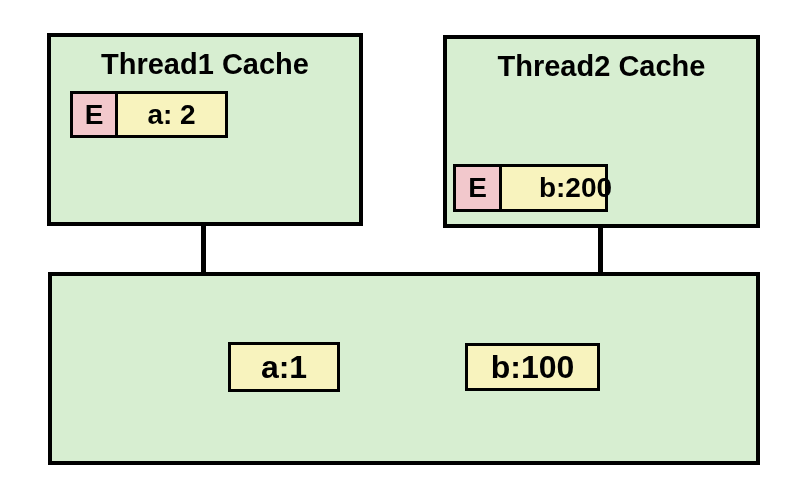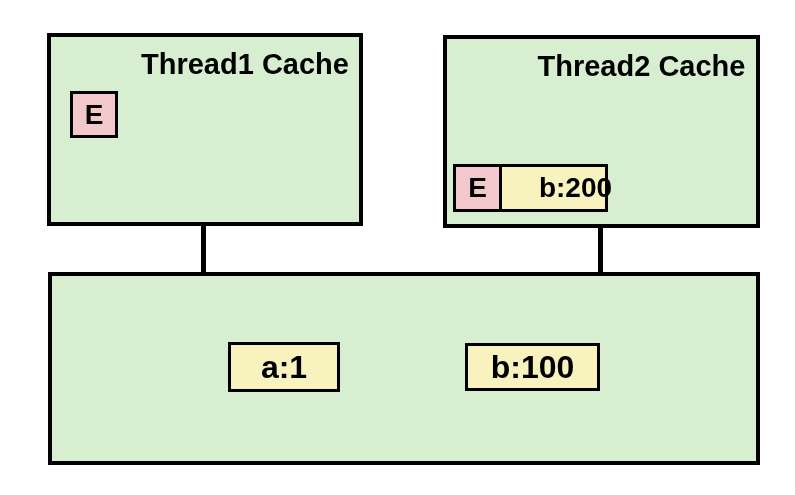--- a/index.html
+++ b/index.html
@@ -29,21 +29,21 @@
     position: absolute;
     left: 0;
     width: 100%;
     text-align: center;
     font-weight: 700;
     font-size: 29px;
     line-height: 1;
     letter-spacing: 0px;
   }
   .box-thread1 .box-title,
-  .box-thread2 .box-title { top: 13px; padding-left: 40px; }
+  .box-thread2 .box-title { top: 13px; }
   .box-memory  .box-title { top: 12px; }
 
   .cache-line {
     position: absolute;
     display: flex;
   }
   .line-thread1 { left: 19px; top: 54px;  height: 47px; }
   .line-thread2 { left: 6px;  top: 125px; height: 48px; }
 
   .state-cell {
@@ -103,20 +103,21 @@
 
 <div class="stage">
 
   <div class="connector connector-1"></div>
   <div class="connector connector-2"></div>
 
   <div class="box box-thread1">
     <div class="box-title">Thread1 Cache</div>
     <div class="cache-line line-thread1">
       <div class="state-cell">E</div>
+      <div class="value-cell">a: 2</div>
     </div>
   </div>
 
   <div class="box box-thread2">
     <div class="box-title">Thread2 Cache</div>
     <div class="cache-line line-thread2">
       <div class="state-cell">E</div>
       <div class="value-cell">b:200</div>
     </div>
   </div>

